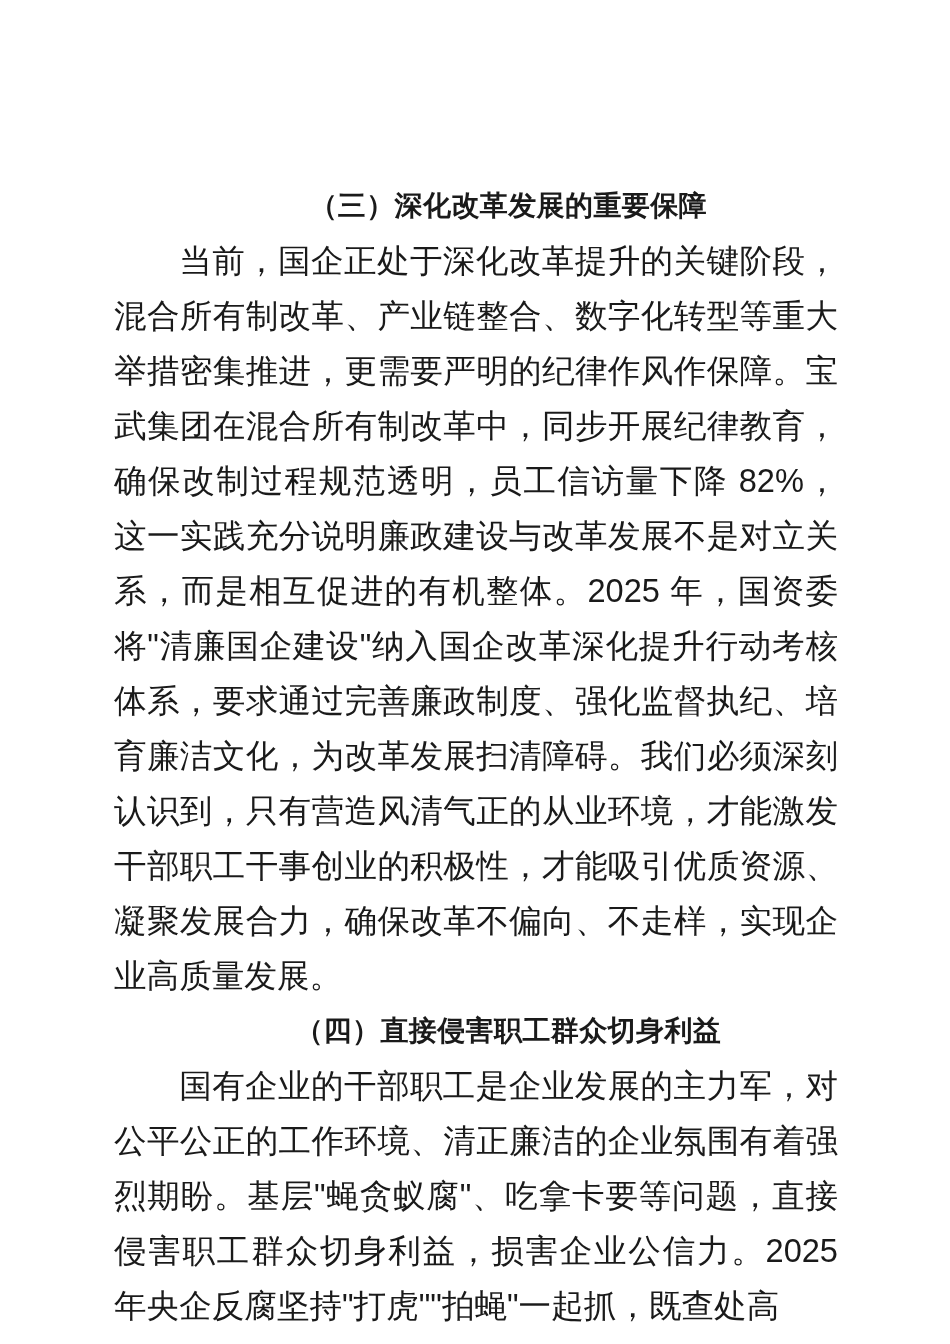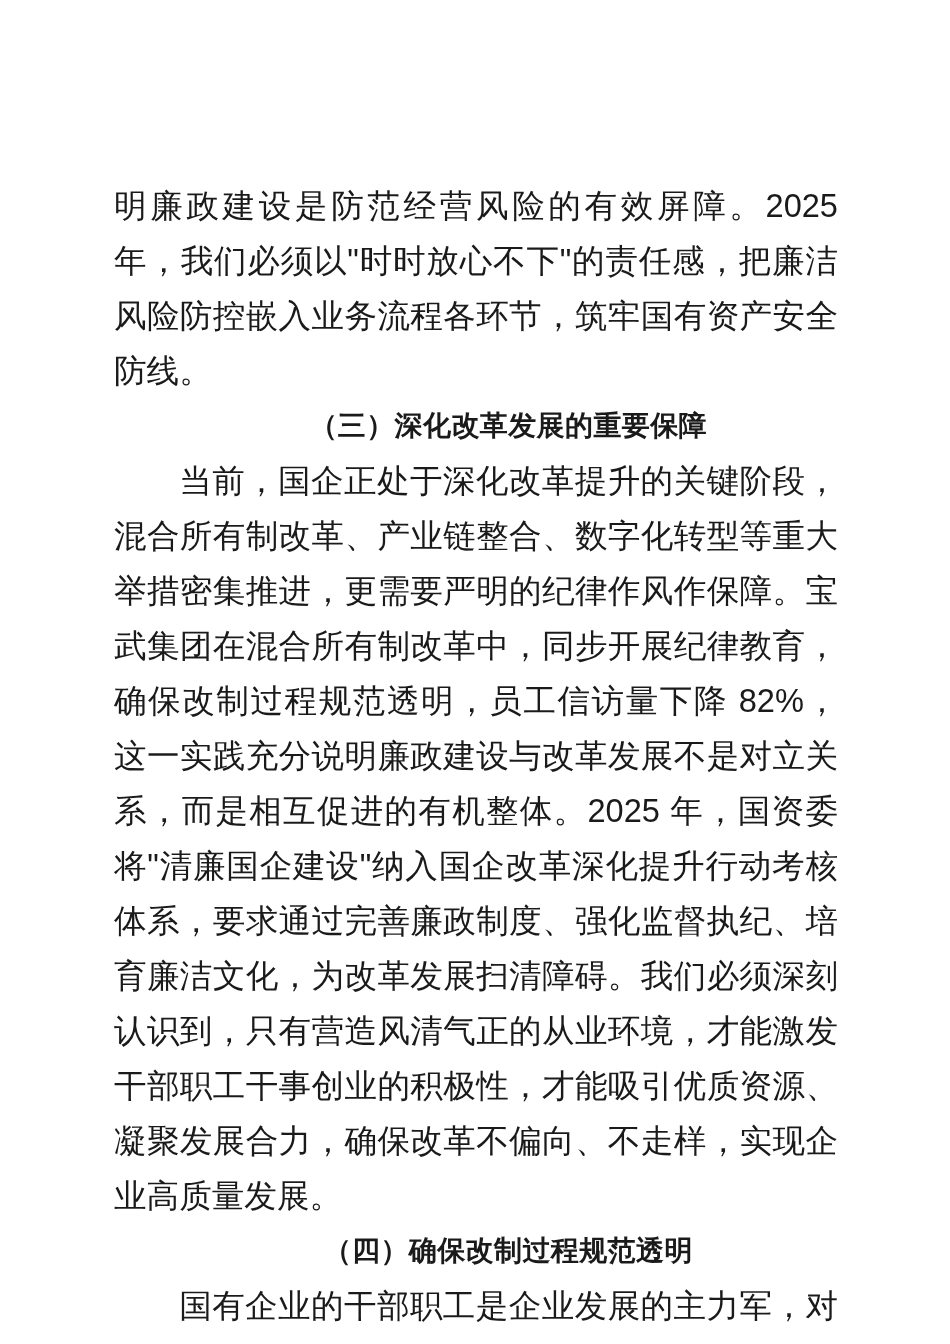--- a/index.html
+++ b/index.html
@@ -58,24 +58,23 @@
     letter-spacing: 0.4px;
     white-space: nowrap;
   }
 </style>
 </head>
 <body>
 
 <div class="page">
   <div class="content">
 
-    <p class="para no-indent">明廉政建设是防范经营风险的有效屏障。2025 年，我们必须以"时时放心不下"的责任感，把廉洁风险防控嵌入业务流程各环节，筑牢国有资产安全防线。</p>
 
     <h2 class="heading">（三）深化改革发展的重要保障</h2>
 
     <p class="para">当前，国企正处于深化改革提升的关键阶段，混合所有制改革、产业链整合、数字化转型等重大举措密集推进，更需要严明的纪律作风作保障。宝武集团在混合所有制改革中，同步开展纪律教育，确保改制过程规范透明，员工信访量下降 82%，这一实践充分说明廉政建设与改革发展不是对立关系，而是相互促进的有机整体。2025 年，国资委将"清廉国企建设"纳入国企改革深化提升行动考核体系，要求通过完善廉政制度、强化监督执纪、培育廉洁文化，为改革发展扫清障碍。我们必须深刻认识到，只有营造风清气正的从业环境，才能激发干部职工干事创业的积极性，才能吸引优质资源、凝聚发展合力，确保改革不偏向、不走样，实现企业高质量发展。</p>
 
-    <h2 class="heading">（四）确保改制过程规范透明</h2>
+    <h2 class="heading">（四）直接侵害职工群众切身利益</h2>
 
     <p class="para">国有企业的干部职工是企业发展的主力军，对公平公正的工作环境、清正廉洁的企业氛围有着强烈期盼。基层"蝇贪蚁腐"、吃拿卡要等问题，直接侵害职工群众切身利益，损害企业公信力。2025 年央企反腐坚持"打虎""拍蝇"一起抓，既查处高</p>
 
   </div>
 </div>
 
 </body></html>

